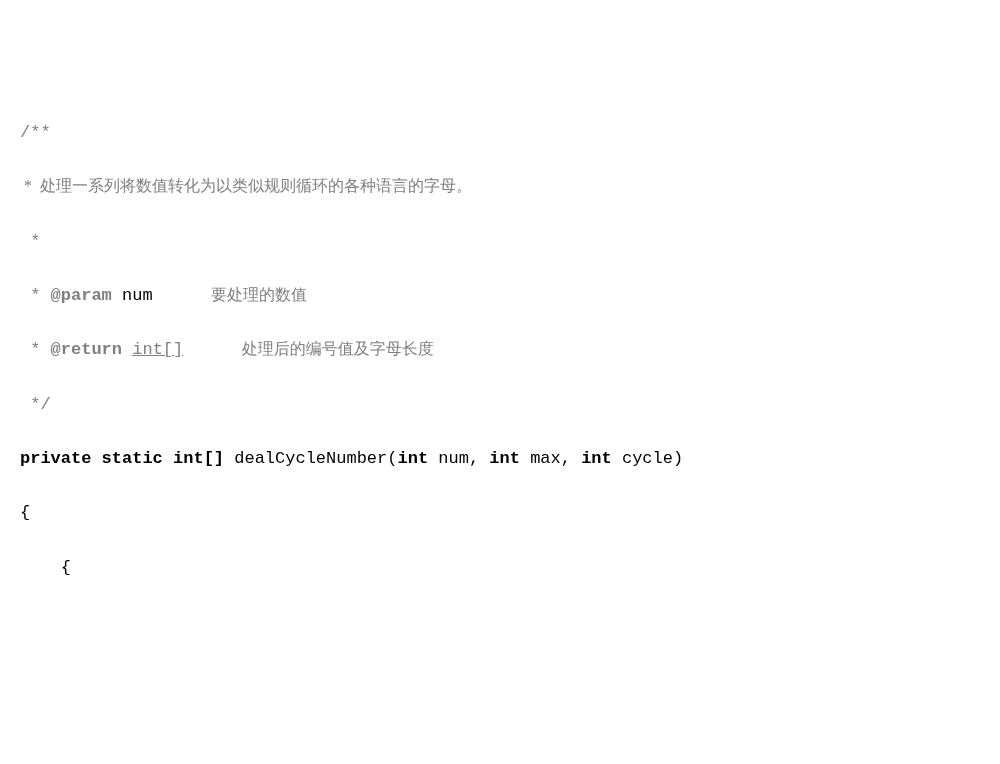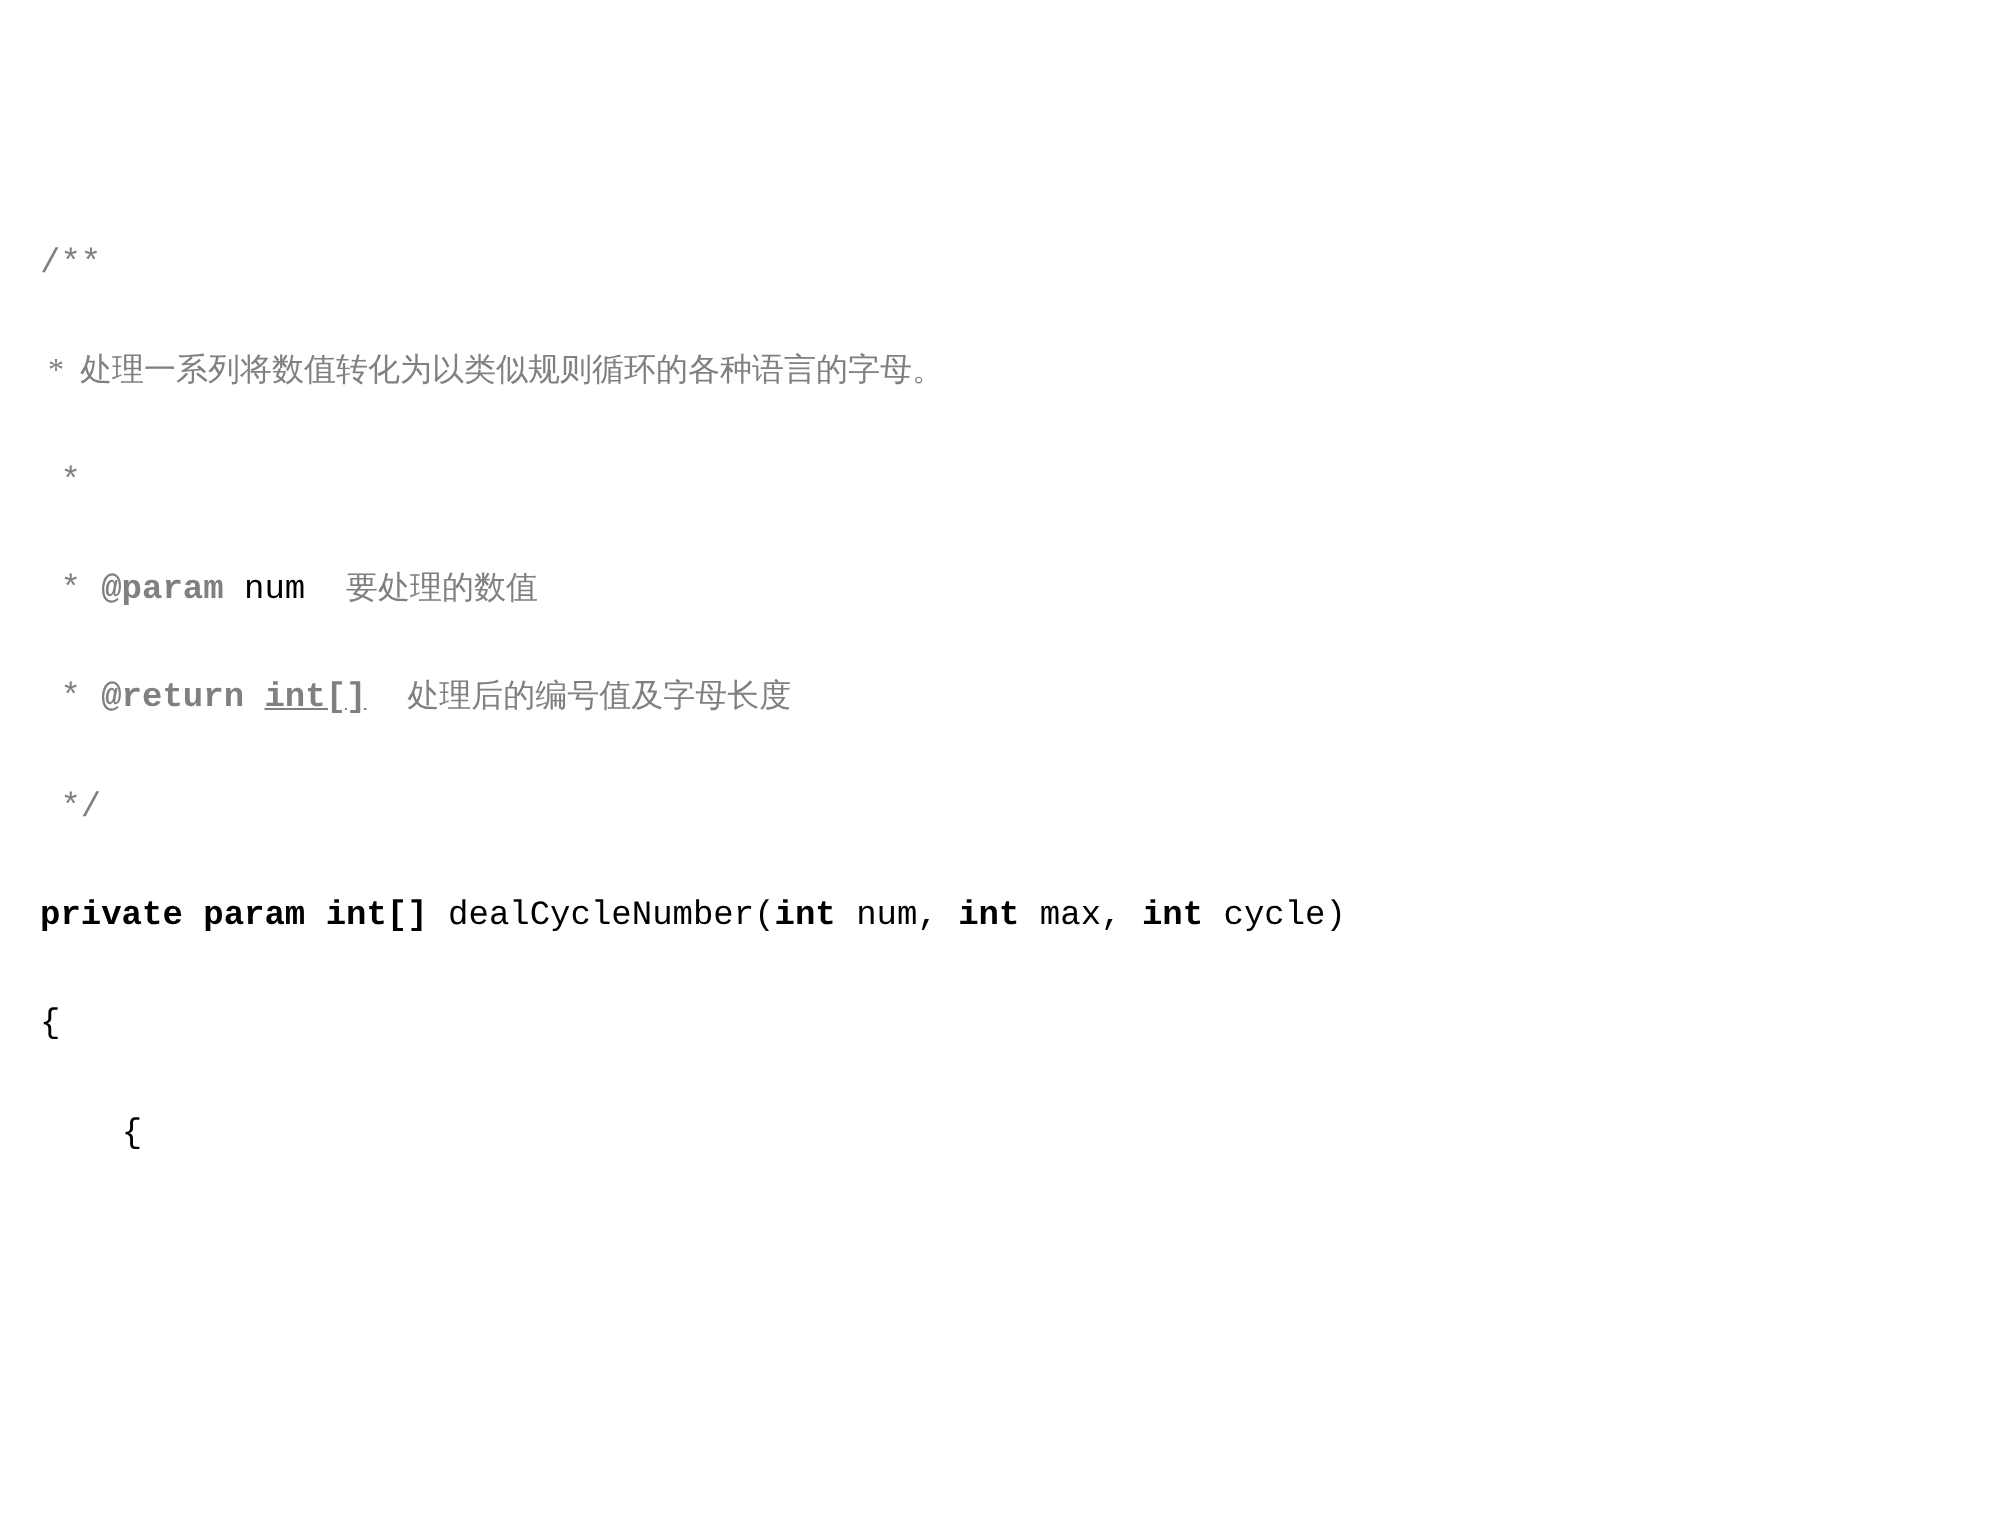--- a/index.html
+++ b/index.html
@@ -15,37 +15,37 @@
   .code-container {
     position: relative;
   }
   .line {
     display: block;
     min-height: 1.6em;
   }
   .comment { color: #808080; }
   .keyword { font-weight: bold; color: #000000; }
   .tag { font-weight: bold; color: #808080; }
-  .type-ret { color: #808080; font-weight: bold; text-decoration: underline; }
+  .type-ret { color: #808080; font-weight: normal; text-decoration: underline; }
   .ident { color: #000000; }
-  .desc { color: #808080; }
+  .desc { color: #808080; margin-left: 38px; }
   .cn { font-family: Liberation Serif, serif; font-size: 16px; }
 </style>
 </head>
 <body>
 
 
 <div class="code-container">
 <span class="line"><span class="comment">/**</span></span>
 <span class="line"><span class="comment cn"> *  处理一系列将数值转化为以类似规则循环的各种语言的字母。</span></span>
 <span class="line"><span class="comment"> *</span></span>
 <span class="line"><span class="comment"> * </span><span class="tag">@param</span><span class="comment"> </span><span class="ident">num</span><span class="comment">  </span><span class="desc cn">要处理的数值</span></span>
 <span class="line"><span class="comment"> * </span><span class="tag">@return</span><span class="comment"> </span><span class="type-ret">int[]</span><span class="comment">  </span><span class="desc cn">处理后的编号值及字母长度</span></span>
 <span class="line"><span class="comment"> */</span></span>
-<span class="line"><span class="keyword">private param int[]</span> <span>dealCycleNumber</span>(<span class="keyword">int</span> <span>num</span>, <span class="keyword">int</span> <span>max</span>, <span class="keyword">int</span> <span>cycle</span>)</span>
+<span class="line"><span class="keyword">private static int[]</span> <span>dealCycleNumber</span>(<span class="keyword">int</span> <span>num</span>, <span class="keyword">int</span> <span>max</span>, <span class="keyword">int</span> <span>cycle</span>)</span>
 <span class="line">{</span>
 <span class="line">    <span>{</span></span>
 
 
 
 
 
 
 
 

